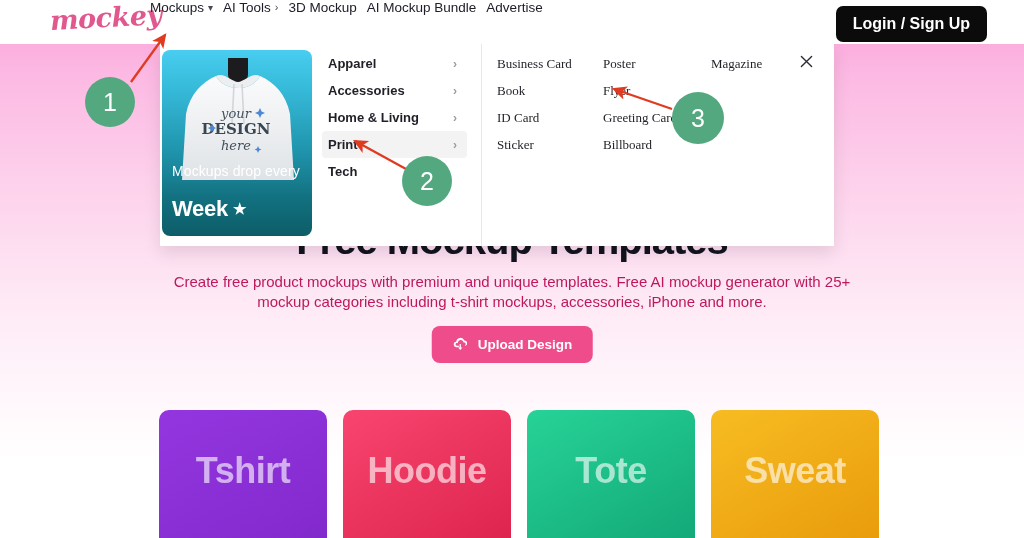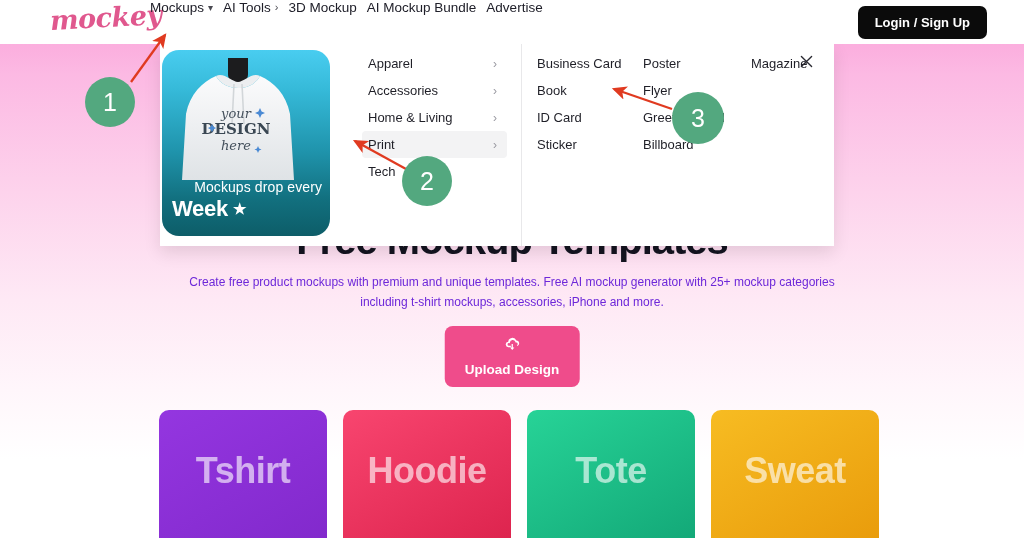--- a/index.html
+++ b/index.html
@@ -38,73 +38,72 @@
   .nav-item {
     font-size:13.5px; color:#20202a; white-space:nowrap;
     display:flex; align-items:center; gap:4px; cursor:pointer;
   }
   .caret { font-size:10px; color:#4a4a52; line-height:1; }
   .chev  { font-size:11px; color:#4a4a52; line-height:1; }
 
   .login-btn {
     position:absolute; right:37px; top:6px;
     background:#0b0b0b; color:#ffffff;
-    font-size:13px; font-weight:700;
+    font-size:16px; font-weight:700;
     border-radius:7px; border:none;
     padding:9px 17px; cursor:pointer;
     white-space:nowrap;
   }
 
   
   .mega {
     position:absolute; left:160px; top:44px;
     width:674px; height:202px;
     background:#ffffff; z-index:35;
     box-shadow:0 7px 16px rgba(0,0,0,.10);
     display:flex;
   }
   .mega-promo {
-    width:168px; height:186px; margin:6px 0 0 2px;
-    border-radius:17px; overflow:hidden; position:relative;
+    width:150px; height:186px; margin:6px 0 0 2px;
+    border-radius:8px; overflow:hidden; position:relative;
     background:linear-gradient(180deg,#49cdf0 0%, #35b9d8 22%, #1f93ab 55%, #12707f 80%, #0d5d68 100%);
     flex:none;
-    text-align:right;
   }
   .promo-hoodie {
     position:absolute; left:10px; top:8px; width:128px; height:132px;
   }
   .promo-caption {
     position:absolute; left:10px; bottom:14px; right:8px; color:#fff;
   }
   .promo-sub { font-size:14px; font-weight:400; letter-spacing:.1px; }
-  .promo-title { font-size:22px; font-weight:700; letter-spacing:-.3px; display:flex; align-items:center; gap:5px; margin-top:1px;}
+  .promo-title { font-size:22px; font-weight:700; letter-spacing:-.3px; display:flex; align-items:center; gap:5px; margin-top:17px;}
   .star { font-size:15px; }
 
   .mega-col-a {
-    width:145px; padding-top:6px; margin-left:32px; flex:none;
+    width:145px; padding-top:6px; margin-left:10px; flex:none;font-weight:bold;
   }
   .mega-row {
     display:flex; align-items:center; justify-content:space-between;
     height:27px; padding:0 10px 0 6px;
     font-size:13px; color:#1f1f27; cursor:pointer;
     border-radius:4px;
   }
   .mega-row.active { background:#f3f3f4; }
   .mega-row .arr { color:#9a9aa2; font-size:12px; }
 
   .mega-divider {
     width:1px; background:#e8e8ea; margin:0 0 0 14px; flex:none;
     height:202px;
   }
   .mega-sub {
     flex:1; padding-top:6px; position:relative;
   }
   .sub-grid {
     display:grid; grid-template-columns:106px 108px auto;
-    column-gap:0; row-gap:0; padding-left:15px;
+    column-gap:0; row-gap:0; padding-left:15px;font-family:Liberation Serif, serif;
   }
   .sub-item {
     height:27px; display:flex; align-items:center;
     font-size:13px; color:#1f1f27; cursor:pointer; white-space:nowrap;
   }
   .close-x {
     position:absolute; right:19px; top:9px;
     width:17px; height:17px; cursor:pointer;
     color:#2a2a32;
   }
@@ -112,30 +111,30 @@
   
   .hero-heading {
     position:absolute; left:0; top:218px; width:1024px;
     text-align:center; z-index:5;
     font-size:40px; font-weight:800; color:#141420;
     letter-spacing:-1px;
   }
   .hero-desc {
     position:absolute; left:50%; transform:translateX(-50%); top:272px;
     width:690px; text-align:center; z-index:20;
-    font-size:12px; line-height:20px; color:#6d28d9;
+    font-size:15px; line-height:20px; color:#be185d;
   }
   .upload-btn {
     position:absolute; left:50%; transform:translateX(-50%); top:326px;
     z-index:20;
     background:#ef4c8b; color:#ffffff;
     border:none; border-radius:8px;
     font-size:13.5px; font-weight:600;
     padding:10px 20px; cursor:pointer;
-    display:flex; align-items:center; gap:9px;flex-direction:column;
+    display:flex; align-items:center; gap:9px;
   }
 
   
   .cards {
     position:absolute; left:159px; top:410px; z-index:10;
     display:flex; gap:16px;
   }
   .card {
     width:168px; height:165px; border-radius:10px;
     position:relative; overflow:hidden;

